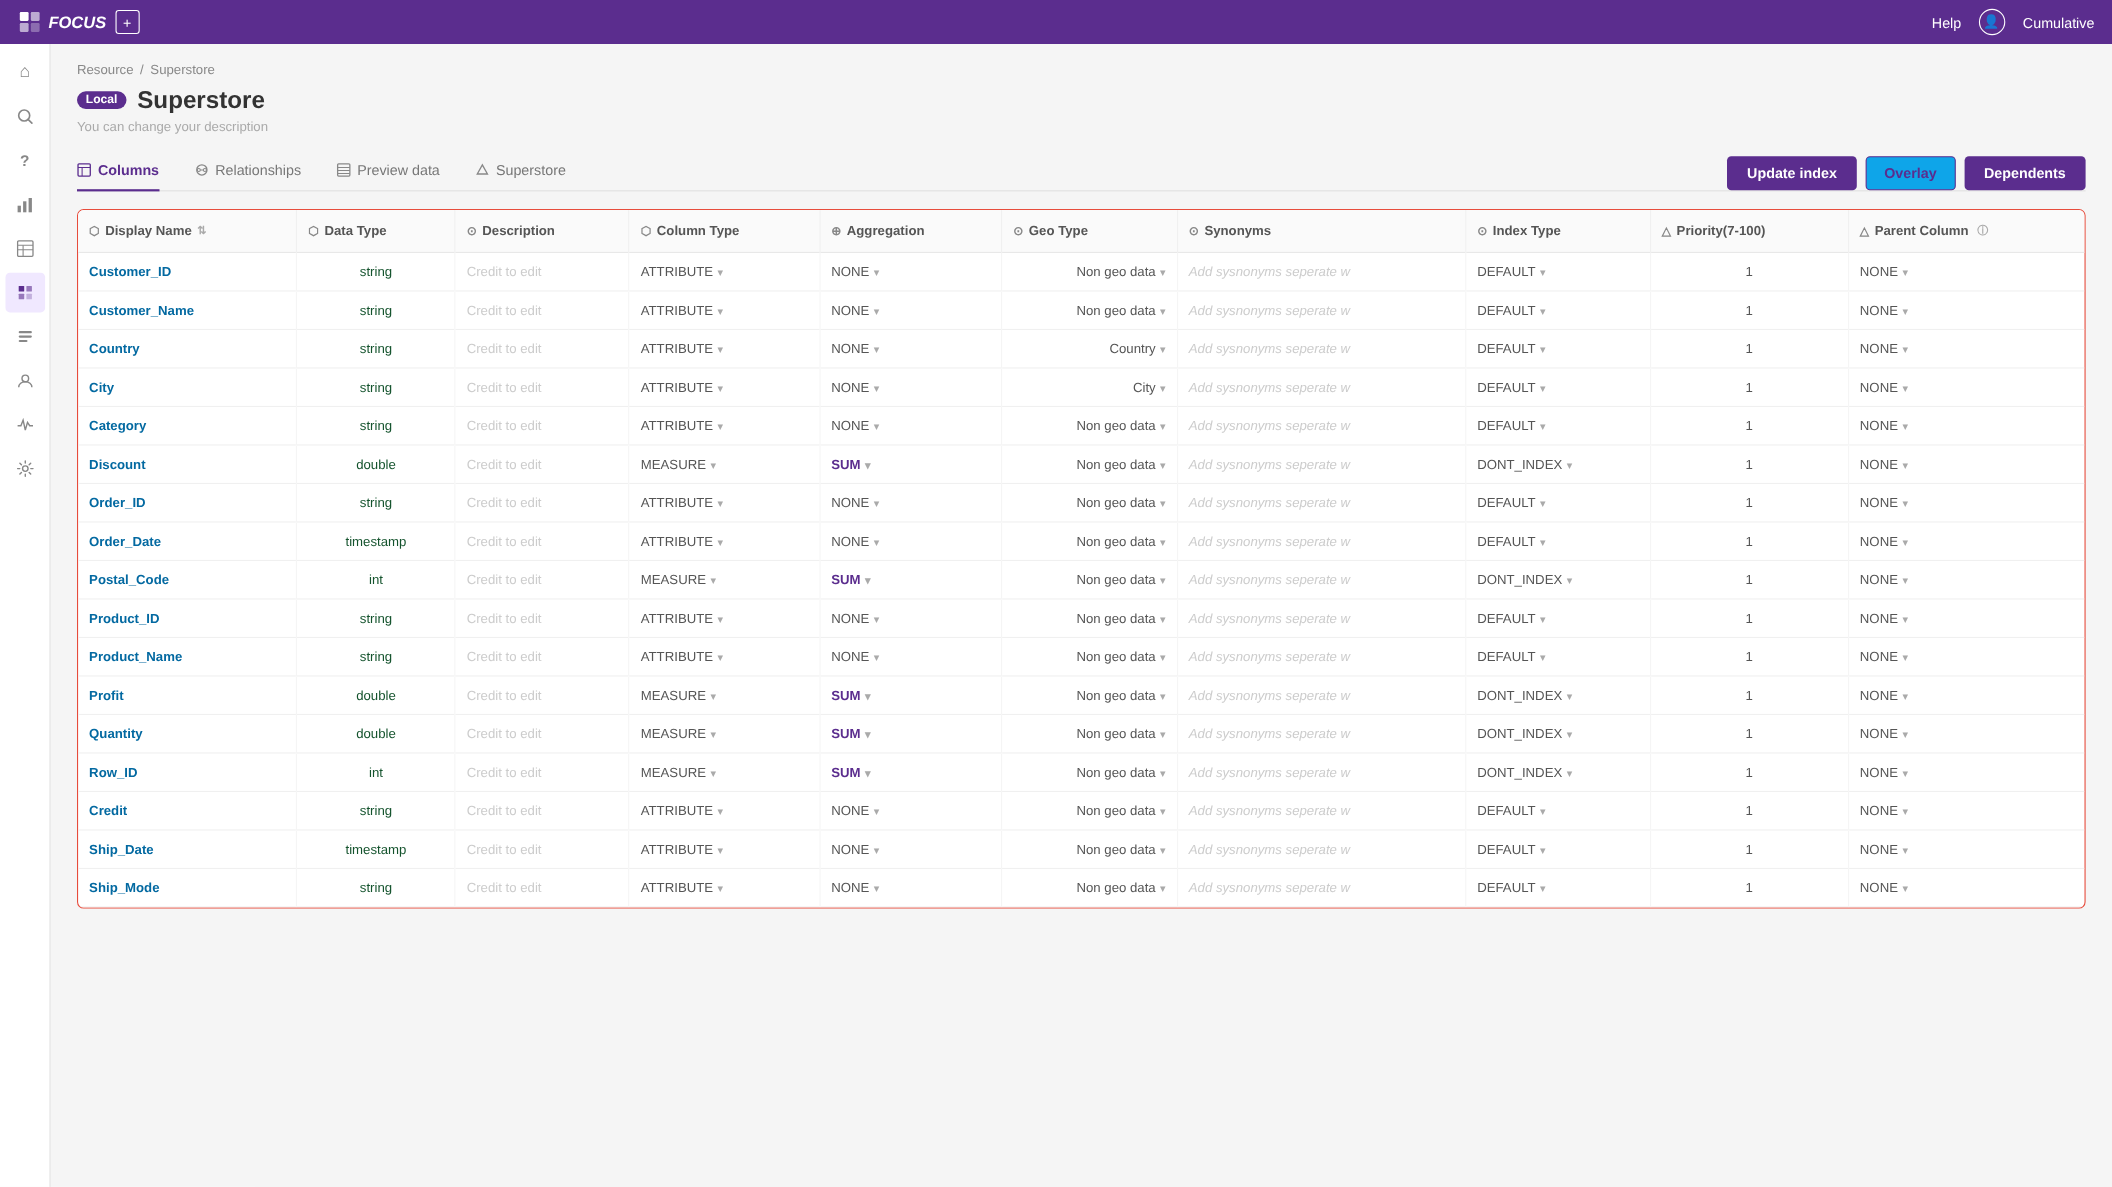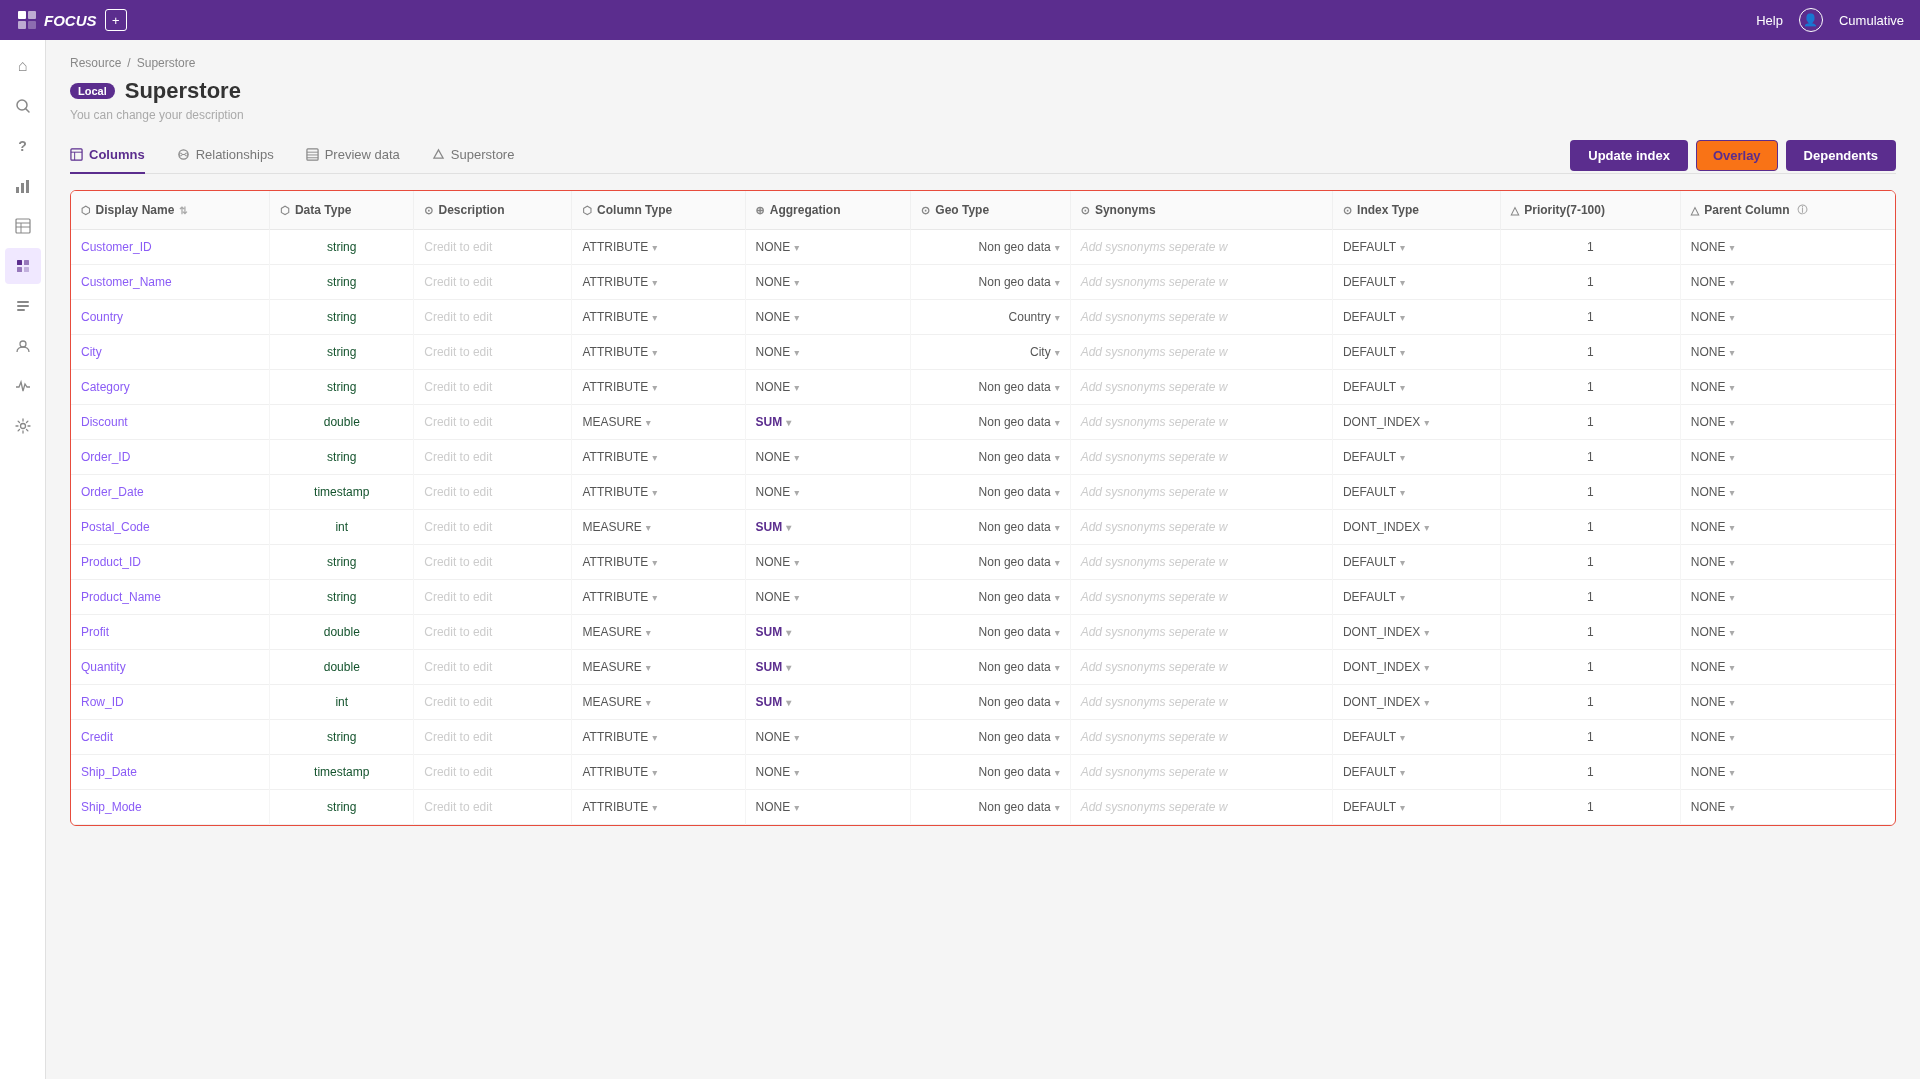--- a/index.html
+++ b/index.html
@@ -79,21 +79,21 @@
     }
     .tab.active { color: #5b2d8e; border-bottom: 2px solid #5b2d8e; font-weight: 600; }
 
     
     .action-buttons { display: flex; gap: 8px; align-items: center; }
     .btn-primary {
       background: #5b2d8e; color: white; border: none;
       padding: 8px 18px; border-radius: 4px; cursor: pointer; font-size: 13px; font-weight: 600;
     }
     .btn-outline {
-      background: #f97316; color: #5b2d8e; border: 1.5px solid #5b2d8e;
+      background: #0ea5e9; color: #5b2d8e; border: 1.5px solid #5b2d8e;
       padding: 7px 16px; border-radius: 4px; cursor: pointer; font-size: 13px; font-weight: 600;
     }
 
     
     .table-wrapper {
       border: 1.5px solid #e74c3c;
       border-radius: 6px;
       overflow: auto;
       background: white;
     }
@@ -114,38 +114,38 @@
     tbody tr { border-bottom: 1px solid #f0f0f0; }
     tbody td {
       padding: 10px 10px;
       font-size: 12px;
       color: #333;
       border-right: 1px solid #f5f5f5;
       vertical-align: middle;
     }
     tbody td:last-child { border-right: none; }
 
-    .cell-name { font-weight: 400; color: #8b5cf6; }
+    .cell-name { font-weight: 700; color: #0369a1; }
     .cell-type { color: #14532d; }
     .cell-desc { color: #ccc; font-style: normal; }
     .cell-coltype { color: #555; }
     .cell-geotype { color: #555; text-align: right; }
     .cell-index { color: #555; }
     .cell-syn { color: #ccc; font-style: italic; }
     .cell-priority { color: #555; }
     .cell-parent { color: #555; }
 
     .dropdown-arrow {
       color: #aaa; font-size: 10px; display: inline-block; margin-left: 4px;
     }
 
     
     .tabs-row {
       display: flex;
-      align-items: center;
+      align-items: flex-end;
       justify-content: space-between;
       border-bottom: 1px solid #e0e0e0;
       margin-bottom: 16px;
     }
   </style>
 </head>
 <body>
 
 <div class="navbar">
   <div class="navbar-left">

